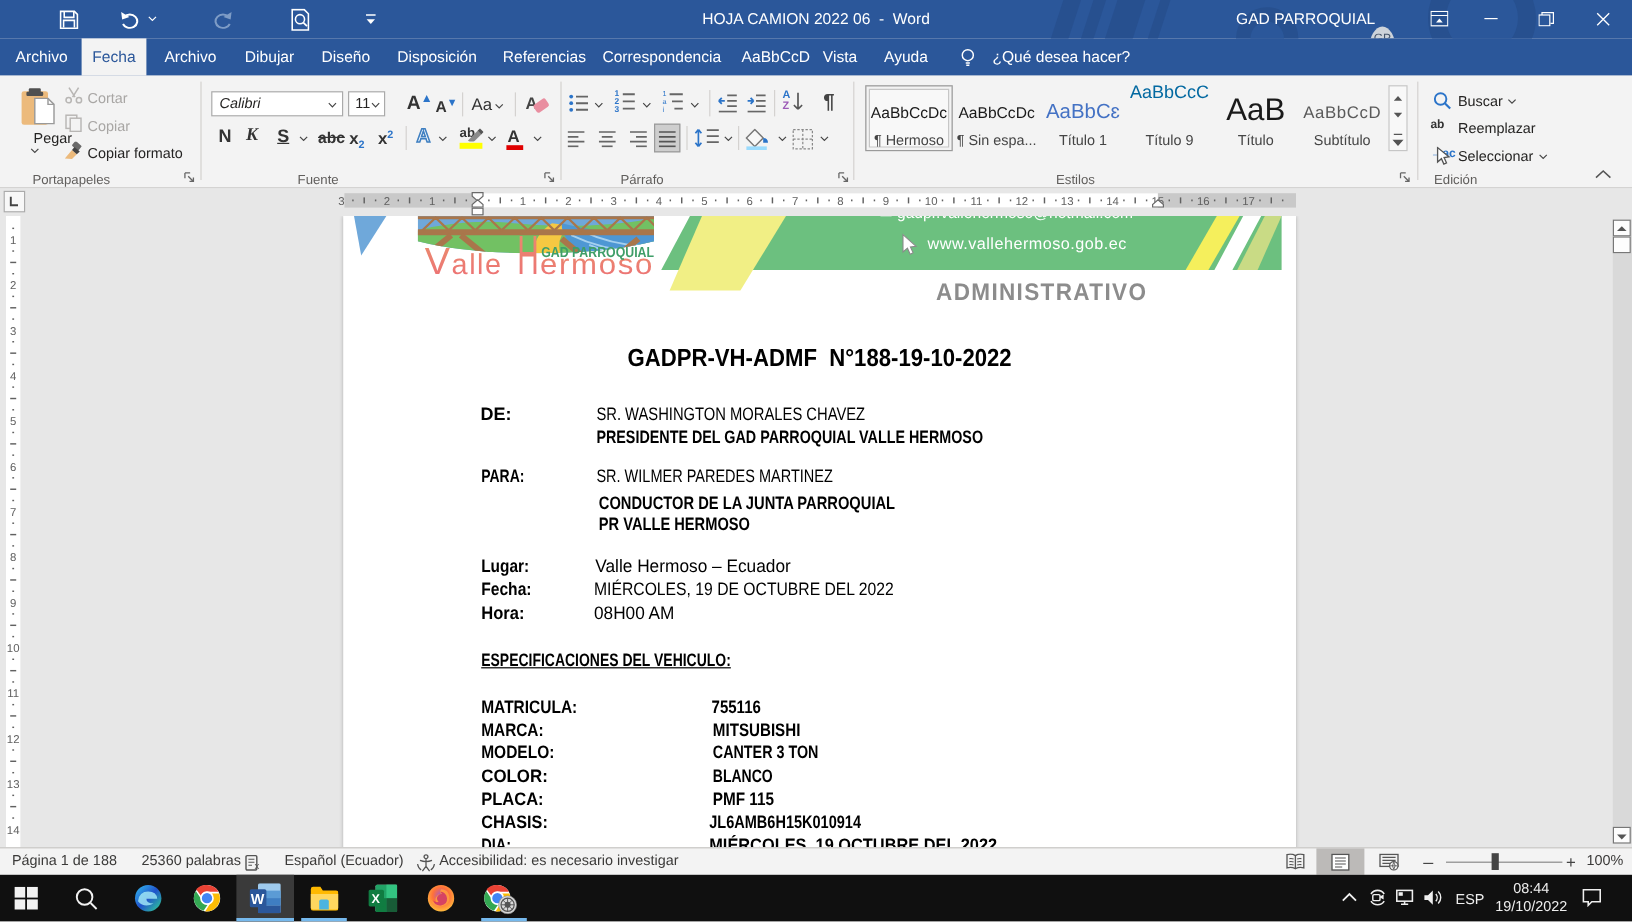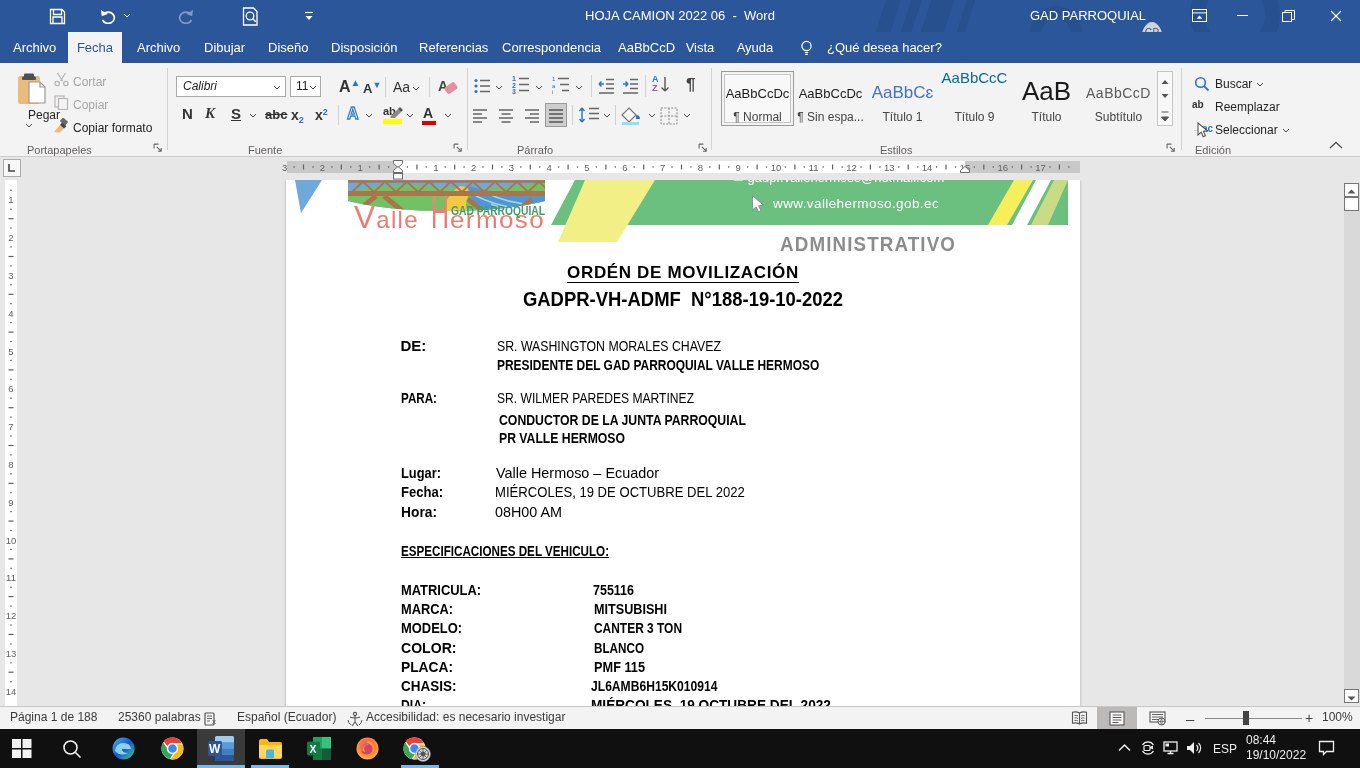--- a/index.html
+++ b/index.html
@@ -298,21 +298,21 @@
       <path d="M1 1 l3 3 l3 -3" stroke="#464646" fill="none"></path>
     </svg>
   <div class="glabel" style="left:517px; width:120px;">Párrafo</div>
   <svg class="launcher" style="left:698px;" width="11" height="11" viewBox="0 0 11 11">
       <path d="M1 1 v4 M1 1 h4 M3.5 3.5 l4 4 M7.5 4.5 v3 h-3" stroke="#666" fill="none"></path>
     </svg>
   <div class="gsep" style="left:711px;"></div>
 
   <div class="abs" style="left:721px; top:8px; width:73px; height:55px; background:#f8f8f8; border:1px solid #9a9a9a; box-shadow:inset 0 0 0 2px #f3f3f3, inset 0 0 0 3px #c6c6c6;"></div>
   <div class="abs" style="left:721px; top:23px; width:73px; font-size:13px; color:#1a1a1a; text-align:center;">AaBbCcDc</div>
-  <div class="abs" style="left:721px; top:47px; width:73px; font-size:12px; color:#444; text-align:center;">¶ Normal</div>
+  <div class="abs" style="left:721px; top:47px; width:73px; font-size:12px; color:#444; text-align:center;">¶ Hermoso</div>
   <div class="abs" style="left:795px; top:23px; width:71px; font-size:13px; color:#1a1a1a; text-align:center;">AaBbCcDc</div>
   <div class="abs" style="left:795px; top:47px; width:71px; font-size:12px; color:#444; text-align:center;">¶ Sin espa...</div>
   <div class="abs" style="left:867px; top:20px; width:71px; font-size:17px; color:#4472c4; text-align:center;">AaBbCɛ</div>
   <div class="abs" style="left:867px; top:47px; width:71px; font-size:12px; color:#444; text-align:center;">Título 1</div>
   <div class="abs" style="left:939px; top:6px; width:71px; font-size:15px; color:#0369a1; text-align:center;">AaBbCcC</div>
   <div class="abs" style="left:939px; top:47px; width:71px; font-size:12px; color:#444; text-align:center;">Título 9</div>
   <div class="abs" style="left:1011px; top:13px; width:71px; font-size:26px; color:#1a1a1a; text-align:center; font-weight:400;">AaB</div>
   <div class="abs" style="left:1011px; top:47px; width:71px; font-size:12px; color:#444; text-align:center;">Título</div>
   <div class="abs" style="left:1083px; top:22px; width:71px; font-size:14px; color:#5a5a5a; text-align:center; letter-spacing:0.5px;">AaBbCcD</div>
   <div class="abs" style="left:1083px; top:47px; width:71px; font-size:12px; color:#444; text-align:center;">Subtítulo</div>
@@ -497,21 +497,20 @@
       <path d="M466.5 15.5 l0 14.5 3.7 -3.2 2.3 5 2.4 -1.1 -2.2 -4.9 4.7 -0.6 z" fill="#fff" stroke="#8a8a8a" stroke-width="0.9"></path>
       <text x="487" y="27.5" font-size="13.5" fill="#ffffff" letter-spacing="0.4" font-family="Liberation Sans">www.vallehermoso.gob.ec</text>
 
       <text x="68" y="48" font-size="31.5" fill="url(#vhg)" font-family="Liberation Sans" letter-spacing="1.3">V<tspan font-size="24">alle</tspan></text>
       <text transform="translate(145,48) scale(0.54,1)" font-size="46" fill="url(#vhg)" font-family="Liberation Sans">H</text>
       <text x="164" y="48" font-size="24" fill="url(#vhg)" font-family="Liberation Sans" letter-spacing="1.3" textLength="95" lengthAdjust="spacingAndGlyphs">ermoso</text>
       <text x="165" y="34.5" font-size="12" font-weight="bold" fill="#3f9e68" font-family="Liberation Sans" textLength="94" lengthAdjust="spacingAndGlyphs">GAD PARROQUIAL</text>
     </svg>
     <div class="abs" style="left:494px; top:53.3px; font-size:20px; font-weight:bold; color:#8c8c8c; letter-spacing:1.2px; white-space:nowrap; transform:scaleX(0.939); transform-origin:left top;">ADMINISTRATIVO</div>
 
-    <div class="abs doct" style="left:0; top:83.4px; width:794px; text-align:center; font-weight:bold; font-size:17px; letter-spacing:0.65px;"><span style="text-decoration:underline; text-underline-offset:3.5px;">ORDÉN DE MOVILIZACIÓN</span></div>
     <div class="abs doct" style="left:0; top:107.4px; width:794px; text-align:center; font-weight:bold; font-size:20.5px; transform:scaleX(0.90); transform-origin:center top;">GADPR-VH-ADMF&nbsp; N°188-19-10-2022</div>
 
     <div class="abs doct b" style="left:114.5px; top:157px;">DE:</div>
     <div class="abs doct" style="left:211px; top:157px; transform:scaleX(0.820);">SR. WASHINGTON MORALES CHAVEZ</div>
     <div class="abs doct b" style="left:211px; top:176px; transform:scaleX(0.796);">PRESIDENTE DEL GAD PARROQUIAL VALLE HERMOSO</div>
 
     <div class="abs doct b" style="left:114.5px; top:208.5px; transform:scaleX(0.776);">PARA:</div>
     <div class="abs doct" style="left:211px; top:208.5px; transform:scaleX(0.806);">SR. WILMER PAREDES MARTINEZ</div>
     <div class="abs doct b" style="left:212.5px; top:230.7px; transform:scaleX(0.817);">CONDUCTOR DE LA JUNTA PARROQUIAL</div>
     <div class="abs doct b" style="left:212.5px; top:248.6px; transform:scaleX(0.814);">PR VALLE HERMOSO</div>
@@ -748,18 +747,18 @@
   <svg class="abs" style="left:1162px; top:11px;" width="17" height="16" viewBox="0 0 17 16">
     <rect x="2" y="2" width="13" height="9" fill="none" stroke="#eee" stroke-width="1.3"></rect>
     <path d="M5.5 13.5 h6 M8.5 11 v2.5" stroke="#eee" stroke-width="1.3"></path>
     <rect x="3.5" y="3.5" width="3.5" height="3" fill="#eee"></rect>
   </svg>
   <svg class="abs" style="left:1186px; top:11px;" width="17" height="16" viewBox="0 0 17 16">
     <path d="M1 6 h3 l4 -4 v12 l-4 -4 h-3 z" fill="#eee"></path>
     <path d="M10.5 5 a4.5 4.5 0 0 1 0 6 M12.5 3 a7 7 0 0 1 0 10" stroke="#eee" stroke-width="1.2" fill="none"></path>
   </svg>
   <div class="abs" style="left:1213px; top:13px; color:#eee; font-size:12px;">ESP</div>
-  <div class="abs" style="left:1246px; top:4px; width:60px; color:#eee; font-size:12px; text-align:left;">08:44</div>
+  <div class="abs" style="left:1246px; top:4px; width:60px; color:#eee; font-size:12px; text-align:center;">08:44</div>
   <div class="abs" style="left:1246px; top:19px; width:60px; color:#eee; font-size:12px; text-align:center;">19/10/2022</div>
   <svg class="abs" style="left:1318px; top:11px;" width="17" height="16" viewBox="0 0 17 16">
     <path d="M1.5 1.5 h14 v10 h-7 l-3 3 v-3 h-4 z" fill="none" stroke="#eee" stroke-width="1.3"></path>
   </svg>
 </div>
 
 </body></html>

